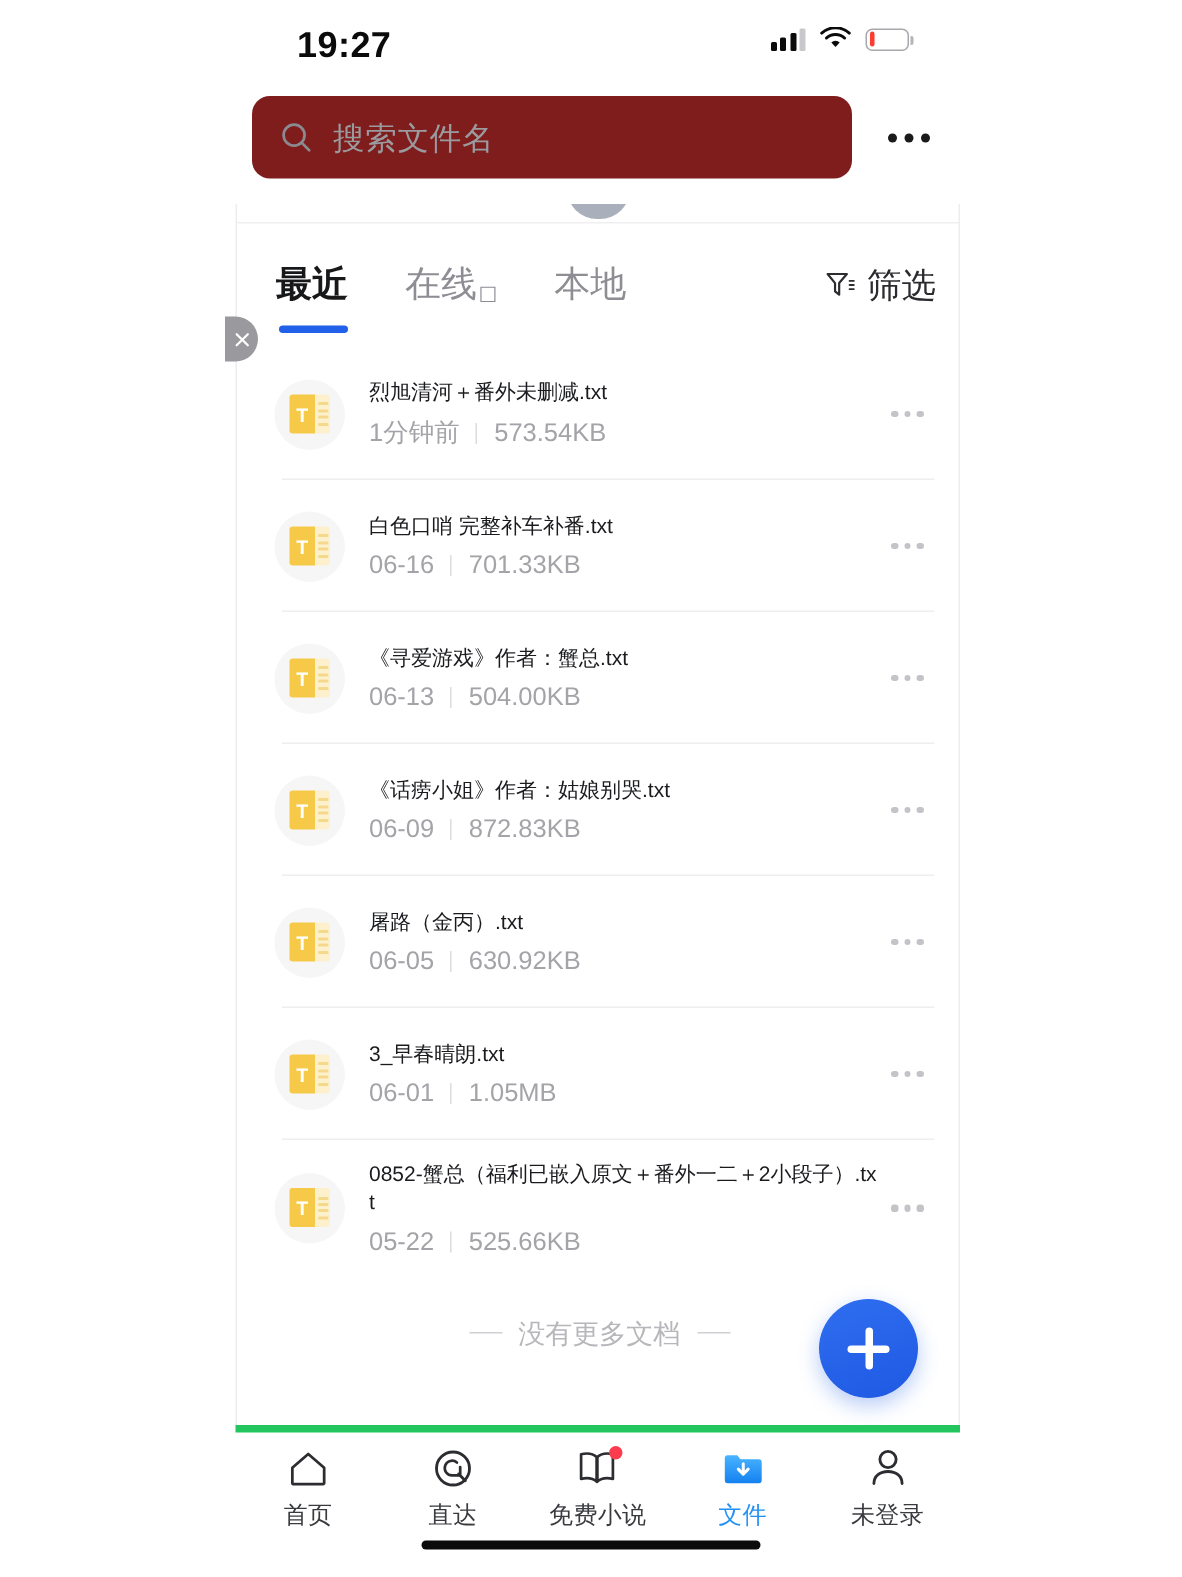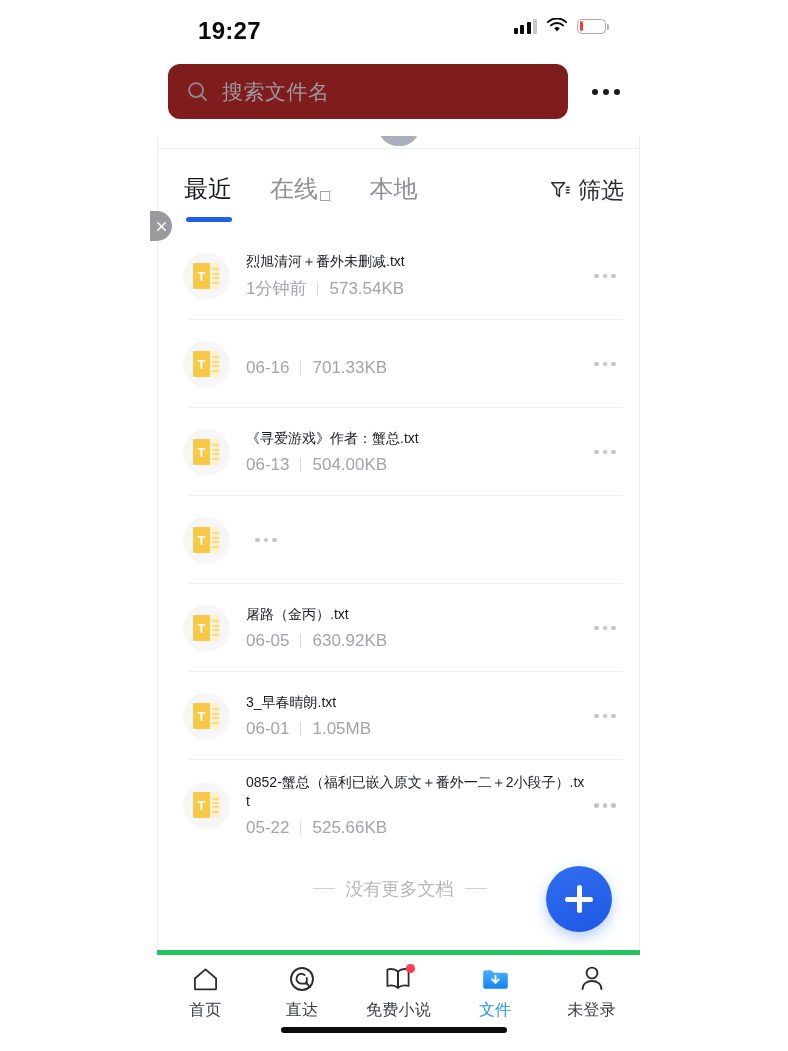--- a/index.html
+++ b/index.html
@@ -158,21 +158,21 @@
   .tab {
     position: relative;
     font-size: 24px;
     color: #8d8d93;
     margin-right: 38px;
     padding-bottom: 3px;
     display: flex;
     align-items: flex-end;
     gap: 1px;
   }
-  .tab.active { color: #17181a; font-weight: 400; }
+  .tab.active { color: #17181a; font-weight: 700; }
   .tab.active .tab-underline {
     position: absolute;
     left: 2px; bottom: -14px;
     width: 46px; height: 5px;
     border-radius: 3px;
     background: #2160e8;
   }
   .tab-badge-icon {
     font-size: 14px;
     line-height: 1;
@@ -489,20 +489,21 @@
             <div class="cover">T</div>
             <div class="pages">
                 <i></i>
                 <i></i>
                 <i></i>
                 <i></i>
               </div>
           </div>
         </div>
         <div class="file-meta-col">
+          <div class="file-name">白色口哨 完整补车补番.txt</div>
           <div class="file-sub">
             <span>06-16</span>
             <span class="divider"></span>
             <span>701.33KB</span>
           </div>
         </div>
         <div class="row-more">
             <span></span>
             <span></span>
             <span></span>
@@ -539,20 +540,28 @@
       <div class="file-row">
         <div class="file-icon">
           <div class="txt-glyph">
             <div class="cover">T</div>
             <div class="pages">
                 <i></i>
                 <i></i>
                 <i></i>
                 <i></i>
               </div>
+          </div>
+        </div>
+        <div class="file-meta-col">
+          <div class="file-name">《话痨小姐》作者：姑娘别哭.txt</div>
+          <div class="file-sub">
+            <span>06-09</span>
+            <span class="divider"></span>
+            <span>872.83KB</span>
           </div>
         </div>
         <div class="row-more">
             <span></span>
             <span></span>
             <span></span>
           </div>
       </div>
 
       <div class="file-row">

